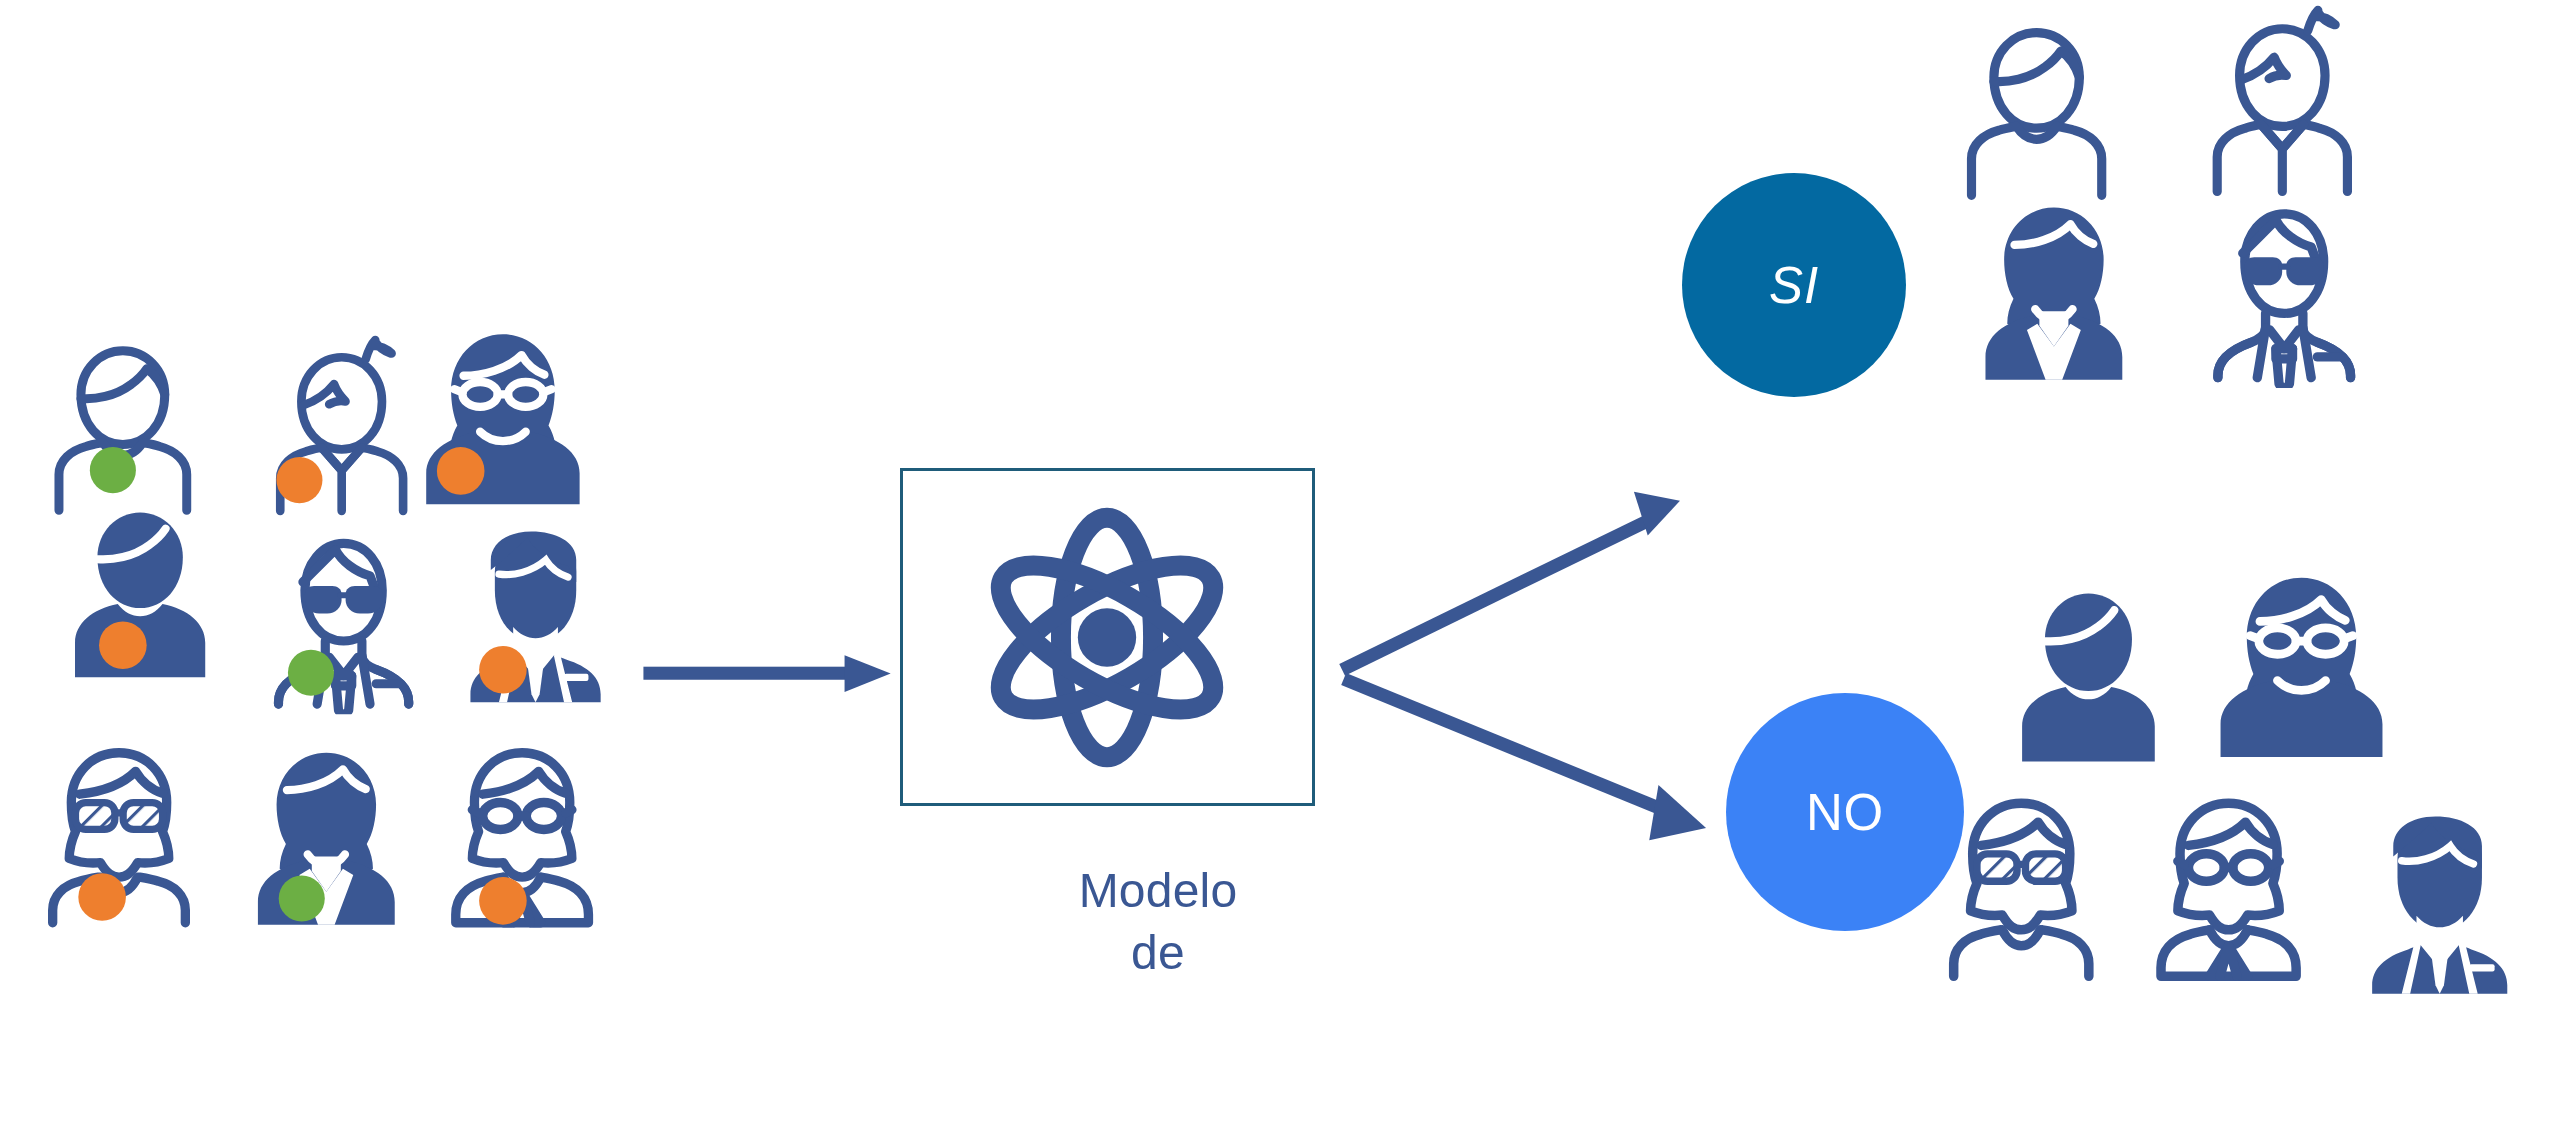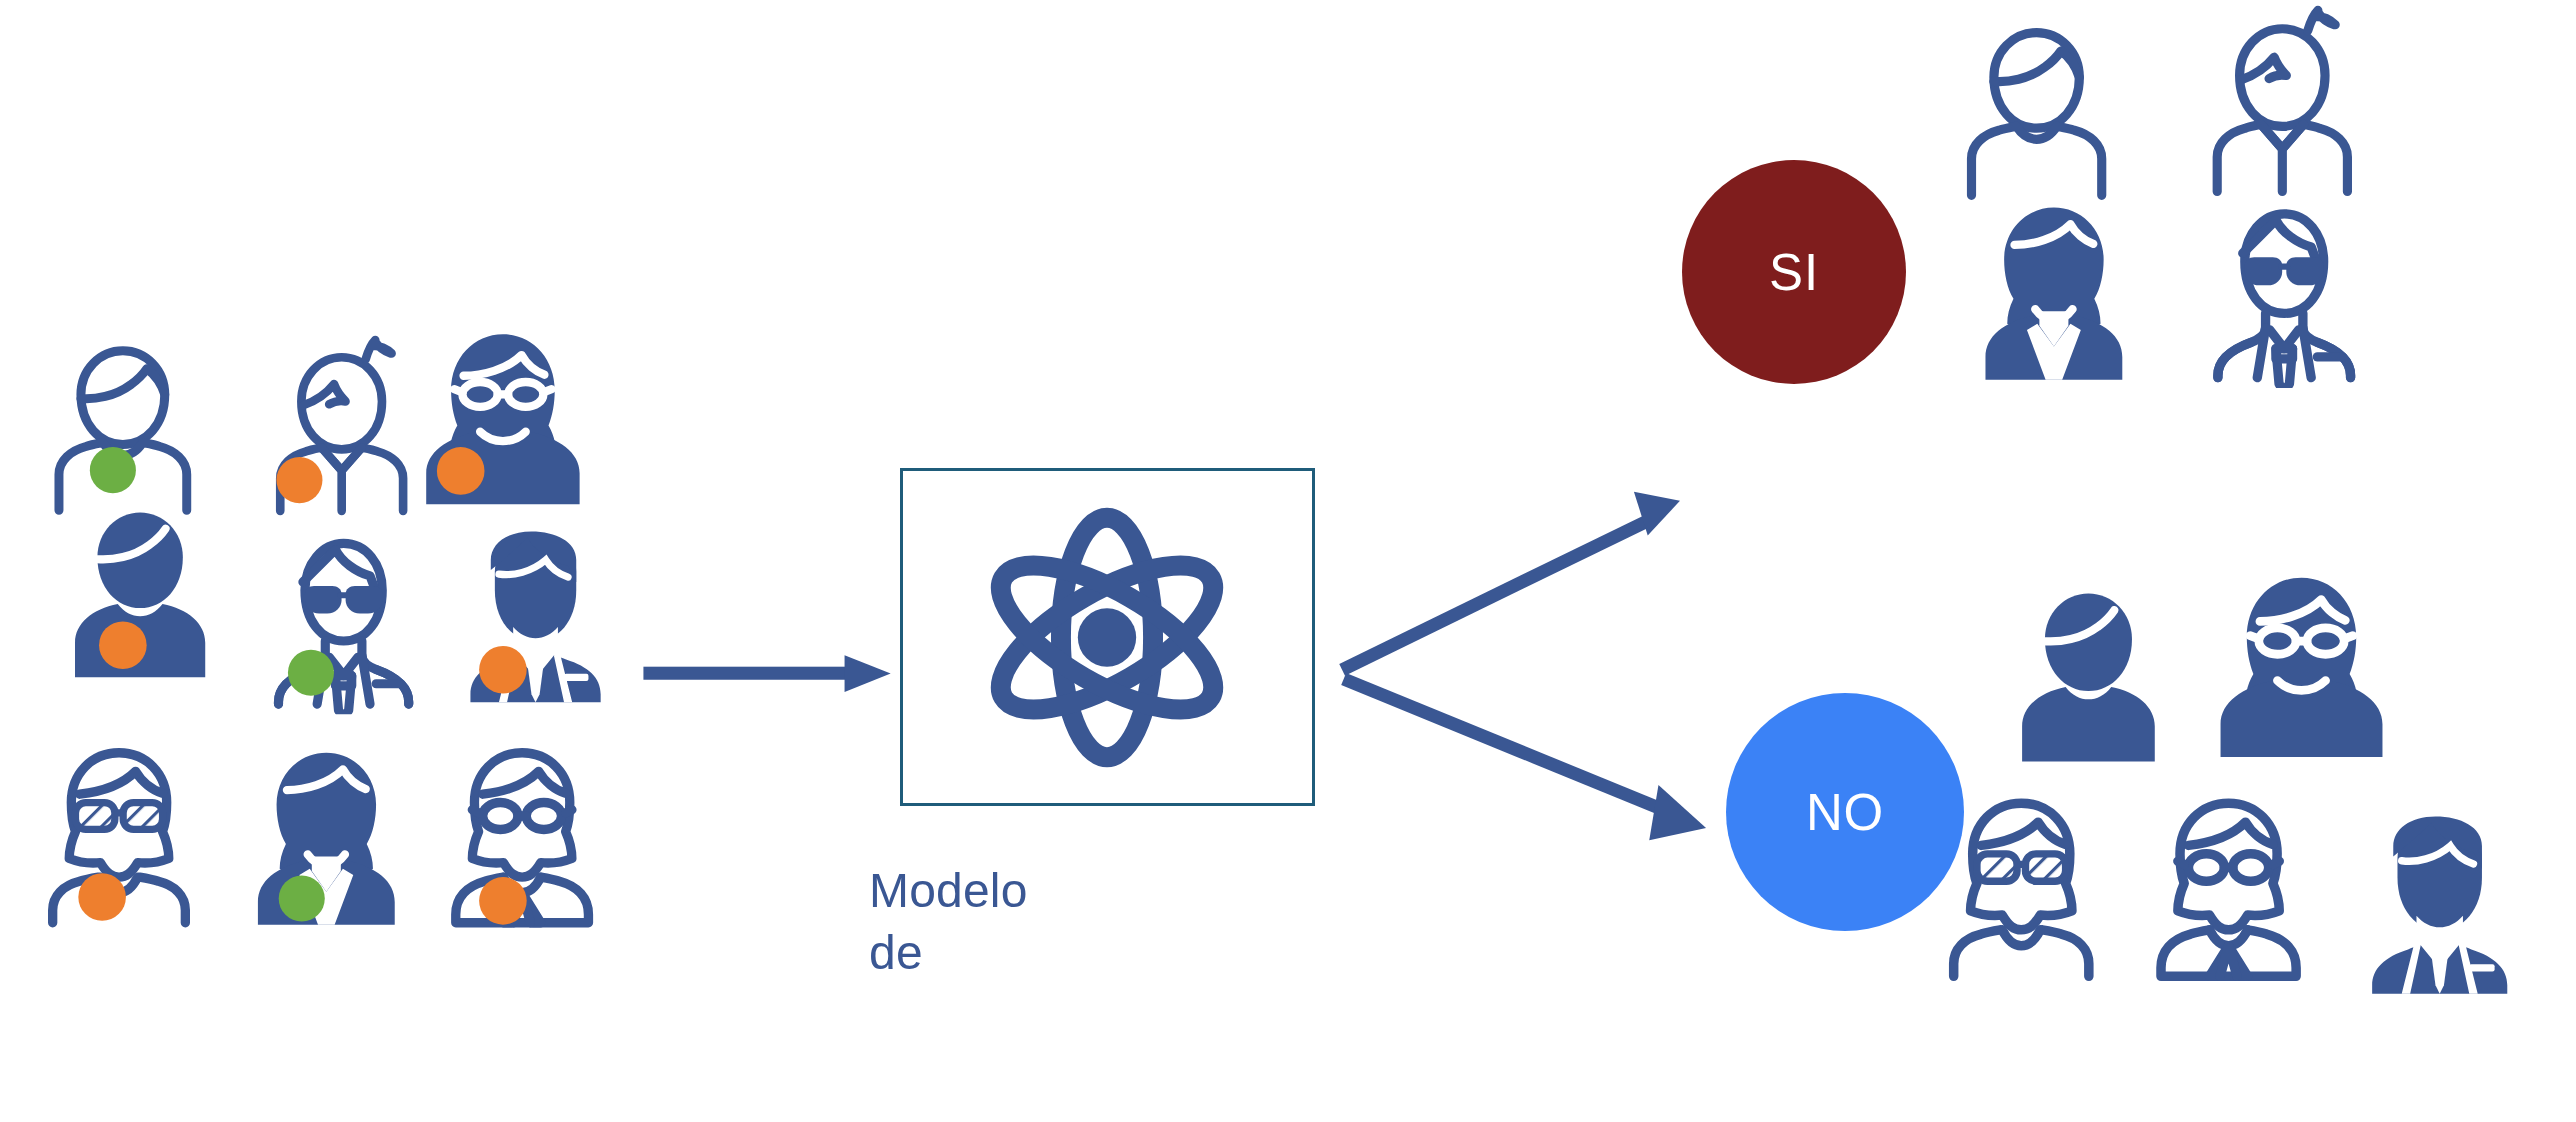--- a/index.html
+++ b/index.html
@@ -9,32 +9,32 @@
     position:relative;overflow:hidden;
   }
   #stage{position:absolute;inset:0;width:2576px;height:1123px;background:#fff;}
   .layer{position:absolute;top:0;left:0;width:2576px;height:1123px;}
   .model-box{
     position:absolute;left:900px;top:468px;width:415px;height:338px;
     border:3.1px solid #1F5C7A;background:#ffffff;box-sizing:border-box;
   }
   .model-icon{position:absolute;left:915px;top:484px;width:384px;height:307px;}
   .model-caption{
-    position:absolute;left:869px;top:860px;width:476px;
-    color:#3A5793;
+    position:absolute;left:920px;top:860px;width:476px;
+    text-align:center;color:#3A5793;
     font-size:48px;line-height:1.30;font-weight:400;
     letter-spacing:0.2px;
   }
   .model-caption div{display:block;}
   .circle{
     position:absolute;border-radius:50%;
     display:flex;align-items:center;justify-content:center;
     color:#ffffff;font-size:51px;font-weight:400;letter-spacing:0.8px;
   }
-  .circle.si{left:1682px;top:160px;width:224px;height:224px;background:#7f1d1d;}
+  .circle.si{left:1682px;top:173px;width:224px;height:224px;background:#0369a1;font-style:italic;}
   .circle.no{left:1726px;top:693px;width:238px;height:238px;background:#3b82f6;}
 </style>
 </head>
 <body>
 
 <div id="stage">
 
   <svg class="layer" width="2576" height="1123" viewBox="0 0 3355 1462" style="position:absolute;width:0;height:0;overflow:hidden" aria-hidden="true">
     <defs>
       <pattern id="hatch" width="14" height="14" patternTransform="rotate(45)" patternUnits="userSpaceOnUse">

